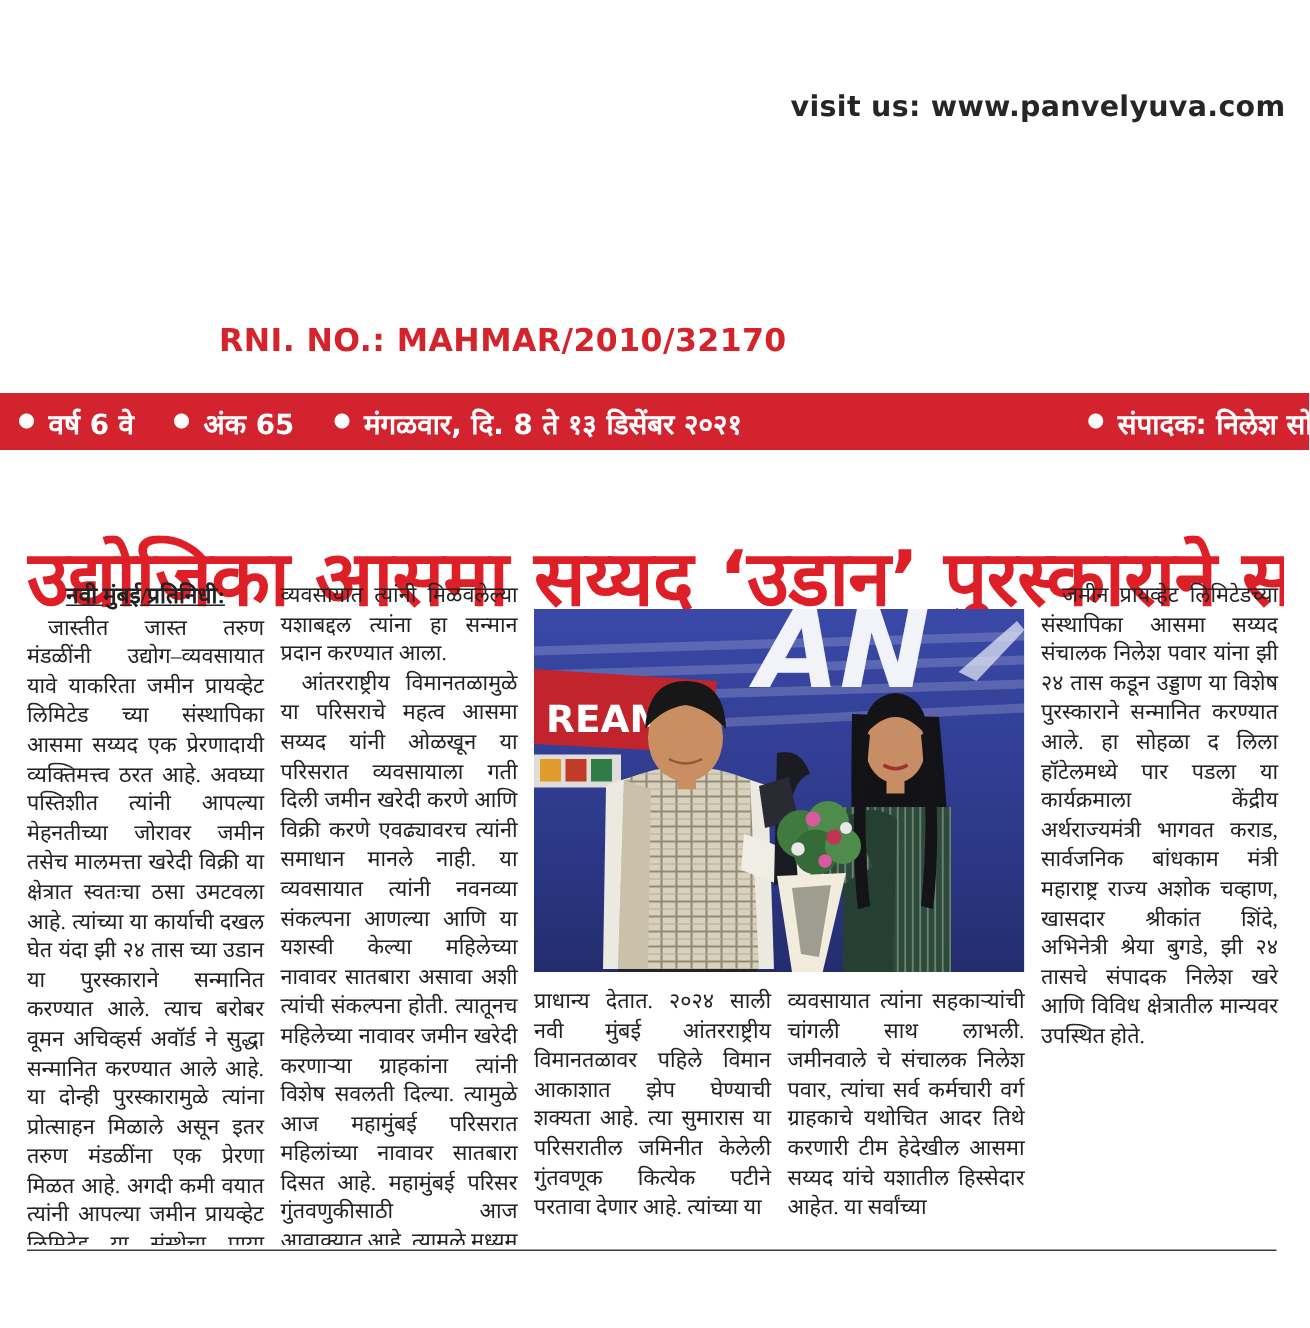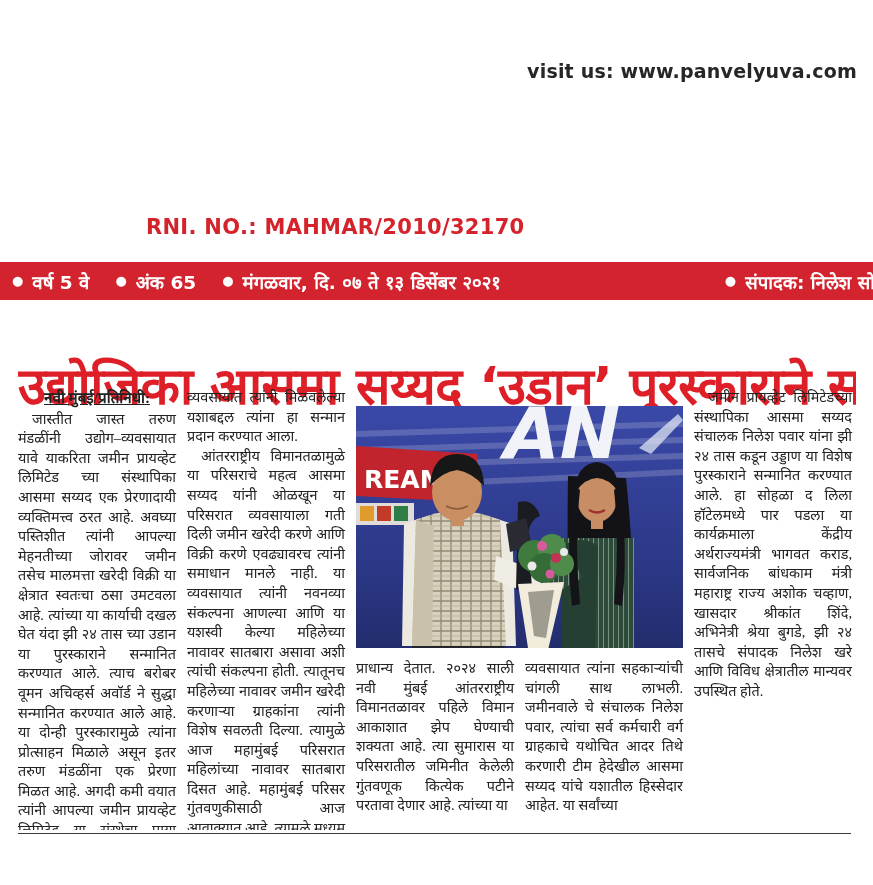--- a/index.html
+++ b/index.html
@@ -73,29 +73,29 @@
 <div class="page">
 
   <div class="visit-us">visit us: www.panvelyuva.com</div>
 
 
   <div class="rni">RNI. NO.: MAHMAR/2010/32170</div>
 
   <div class="info-bar">
     <span class="info-item">
       <span class="bullet">●</span>
-      <span>वर्ष 5 वे</span>
+      <span>वर्ष 6 वे</span>
     </span>
     <span class="info-item">
       <span class="bullet">●</span>
       <span>अंक 65</span>
     </span>
     <span class="info-item">
       <span class="bullet">●</span>
-      <span>मंगळवार, दि. ०७ ते १३ डिसेंबर २०२१</span>
+      <span>मंगळवार, दि. 8 ते १३ डिसेंबर २०२१</span>
     </span>
     <span class="info-item">
       <span class="bullet">●</span>
       <span>संपादक: निलेश सो</span>
     </span>
   </div>
 
   <div class="headline">उद्योजिका आसमा सय्यद ‘उडान’ पुरस्काराने सन्मानित</div>
 
   <div class="article">

